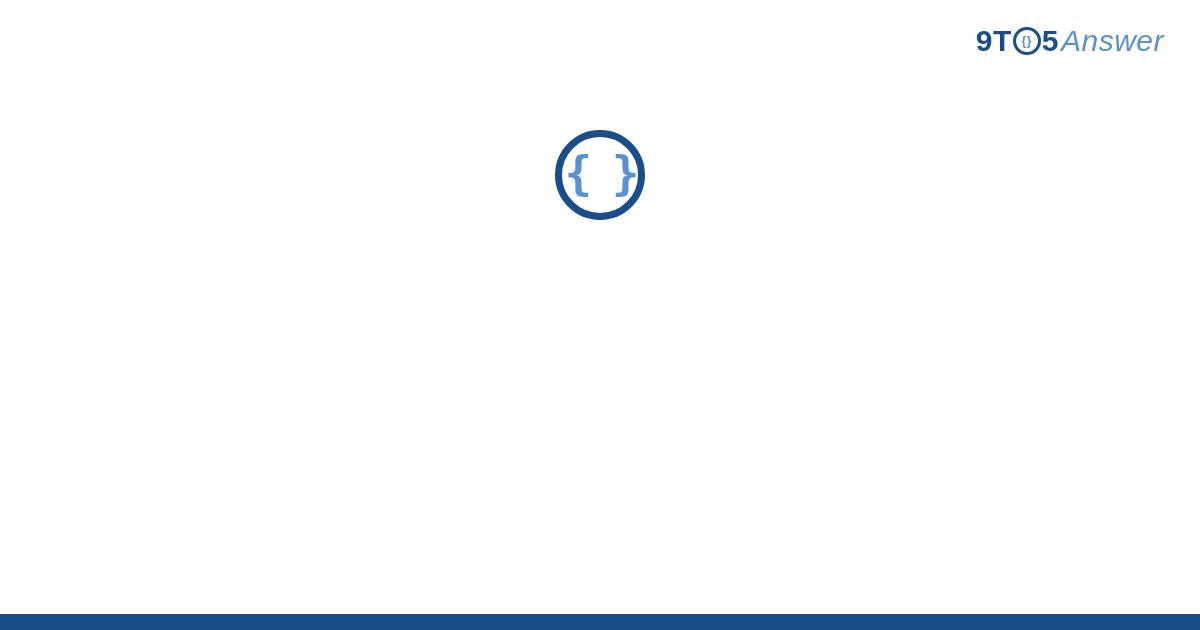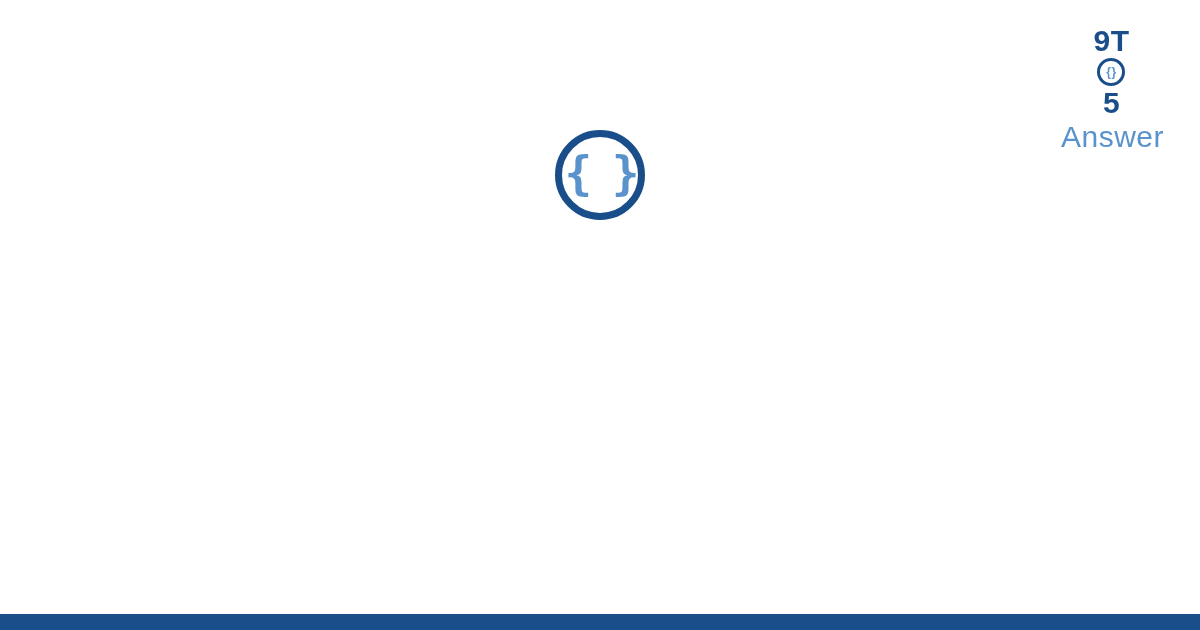--- a/index.html
+++ b/index.html
@@ -1,19 +1,18 @@
 <!DOCTYPE html>
 <html><head>
   <meta charset="utf-8">
   <style>
     * {
       margin: 0;
       padding: 0;
       box-sizing: border-box;
-      flex-direction: column;
     }
     body {
       width: 1200px;
       height: 630px;
       background: #ffffff;
       font-family: -apple-system, BlinkMacSystemFont, "Segoe UI", Helvetica, Arial, sans-serif;
       position: relative;
       overflow: hidden;
     }
     .logo-topright {
@@ -46,20 +45,21 @@
       line-height: 1;
     }
     .logo-5 {
       color: #1a4e8a;
       font-weight: 600;
     }
     .logo-answer {
       color: #5a93cc;
       font-weight: 400;
       margin-left: 2px;
+      font-style: italic;
     }
     .content {
       position: absolute;
       top: 130px;
       left: 0;
       right: 0;
       display: flex;
       flex-direction: column;
       align-items: center;
       padding: 0 60px;

